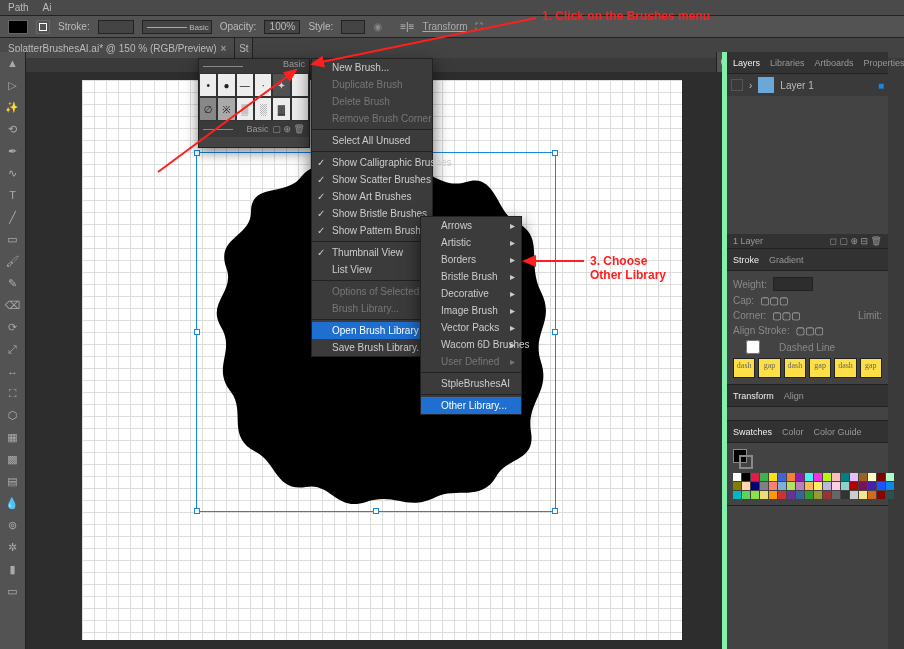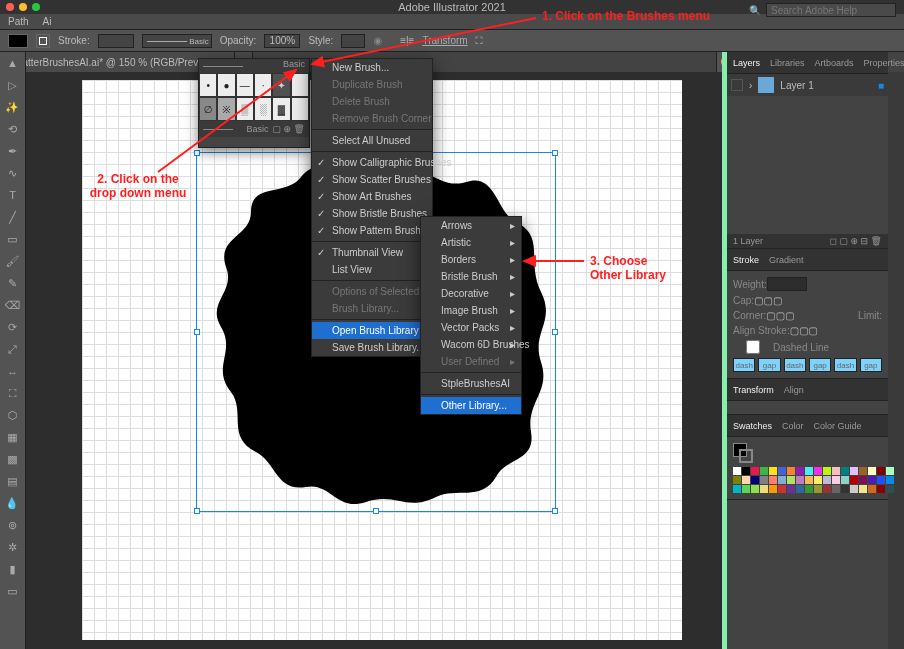--- a/index.html
+++ b/index.html
@@ -35,25 +35,25 @@
 svg.shape{position:absolute;top:80px;left:170px;}
 .rpanel{position:absolute;right:16px;top:52px;width:166px;bottom:0;background:#434343;border-left:5px solid #86efac;color:#bbb;font-size:10px;}
 .rpanel .tabs{height:22px;background:#323232;display:flex;align-items:center;gap:10px;padding:0 6px;border-bottom:1px solid #222;}
 .rpanel .tabs span{font-size:9px;color:#999;}
 .rpanel .tabs span.act{color:#eee;}
 .rpanel .section{padding:6px;border-bottom:1px solid #222;}
 .rpanel .layer{display:flex;align-items:center;gap:6px;background:#3a3a3a;height:22px;padding:0 4px;}
 .rpanel .layer .eye{width:12px;height:12px;border:1px solid #555;}
 .rpanel .layer .thumb{width:16px;height:16px;background:#6aa8d8;}
 .rpanel .foot{display:flex;align-items:center;justify-content:space-between;padding:2px 6px;font-size:9px;color:#999;background:#323232;}
-.field{display:flex;align-items:center;margin-bottom:4px;}
+.field{display:flex;align-items:center;gap:6px;margin-bottom:4px;}
 .field label{color:#888;}
 .field input{width:40px;height:14px;background:#2d2d2d;border:1px solid #222;color:#ccc;font-size:9px;text-align:center;}
 .dash{display:flex;gap:3px;margin-top:4px;}
-.dash div{flex:1;height:14px;background:#7dd3fc;border:1px solid #222;font-size:8px;text-align:center;color:#666;line-height:14px;}
+.dash div{flex:1;height:20px;background:#fde047;border:1px solid #222;font-size:8px;text-align:center;color:#666;line-height:14px;font-family:Liberation Serif, serif;}
 .swatchgrid{display:grid;grid-template-columns:repeat(18,8px);grid-auto-rows:8px;gap:1px;margin-top:4px;}
 .swatchgrid div{width:8px;height:8px;}
 .brushpanel{position:absolute;top:58px;left:198px;width:112px;height:90px;background:#444;border:1px solid #222;box-shadow:0 4px 12px rgba(0,0,0,.5);}
 .brushpanel .hdr{height:14px;background:#3a3a3a;text-align:right;font-size:9px;color:#999;padding:0 4px;}
 .brushgrid{display:grid;grid-template-columns:repeat(6,1fr);grid-auto-rows:24px;}
 .brushgrid div{border:1px solid #333;display:flex;align-items:center;justify-content:center;font-size:10px;color:#222;background:#ededed;}
 .brushpanel .ftr{height:16px;background:#3a3a3a;display:flex;align-items:center;justify-content:flex-end;gap:4px;padding:0 4px;font-size:9px;color:#999;}
 .ctxmenu{position:absolute;background:#3b3b3b;border:1px solid #222;box-shadow:0 6px 16px rgba(0,0,0,.6);color:#ccc;font-size:10px;}
 .ctxmenu .mi{padding:3px 10px 3px 20px;white-space:nowrap;position:relative;}
 .ctxmenu .mi.disabled{color:#777;}
@@ -68,30 +68,20 @@
 .ann.a3{left:590px;top:254px;}
 svg.annsvg{position:absolute;inset:0;pointer-events:none;}
 .logo{position:absolute;right:10px;bottom:8px;background:#0fb8c6;color:#fff;font-weight:900;font-family:Arial Black,Arial;font-size:28px;padding:6px 18px 6px 54px;border-radius:4px;letter-spacing:1px;}
 .logo .bulb{position:absolute;left:8px;top:4px;width:38px;height:38px;}
 </style>
 </head>
 <body>
 
 <div class="win">
 
-  <div class="titlebar">
-    <div class="tl-dot d-red"></div>
-    <div class="tl-dot d-yel"></div>
-    <div class="tl-dot d-grn"></div>
-    <span class="tl-title">Adobe Illustrator 2021</span>
-    <div class="help">
-      <span>🔍</span>
-      <input placeholder="Search Adobe Help" style="">
-    </div>
-  </div>
 
   <div class="menubar">
     <span>Path</span>
     <span>Ai</span>
   </div>
 
   <div class="toolbar">
     <div class="swatch"></div>
     <div style="width:14px;height:14px;border:1px solid #666;background:#535353;position:relative">
         <div style="position:absolute;inset:2px;border:1px solid #fff"></div>
@@ -382,23 +372,19 @@
     <defs>
         <marker id="arr" markerWidth="8" markerHeight="8" refX="6" refY="3" orient="auto">
           <path d="M0,0 L7,3 L0,6 Z" fill="#ff1f1f"></path>
         </marker>
       </defs>
     <line x1="536" y1="18" x2="312" y2="64" stroke="#ff1f1f" stroke-width="2" marker-end="url(#arr)"></line>
     <line x1="158" y1="172" x2="296" y2="70" stroke="#ff1f1f" stroke-width="2" marker-end="url(#arr)"></line>
     <line x1="584" y1="261" x2="524" y2="261" stroke="#ff1f1f" stroke-width="2" marker-end="url(#arr)"></line>
   </svg>
   <div class="ann" style="left:542px;top:9px">1. Click on the Brushes menu</div>
-  <div class="ann a2">
-    <div>2. Click on the</div>
-      <div>drop down menu</div>
-  </div>
   <div class="ann a3">
     <div>3. Choose</div>
       <div>Other Library</div>
   </div>
 
 
 </div>
 
 </body></html>

